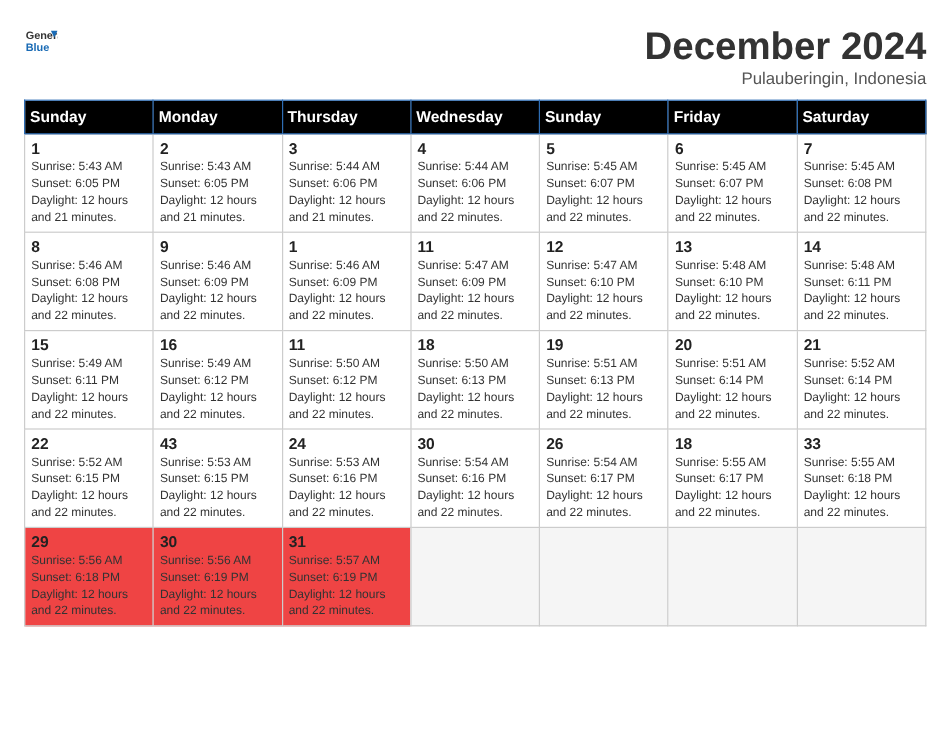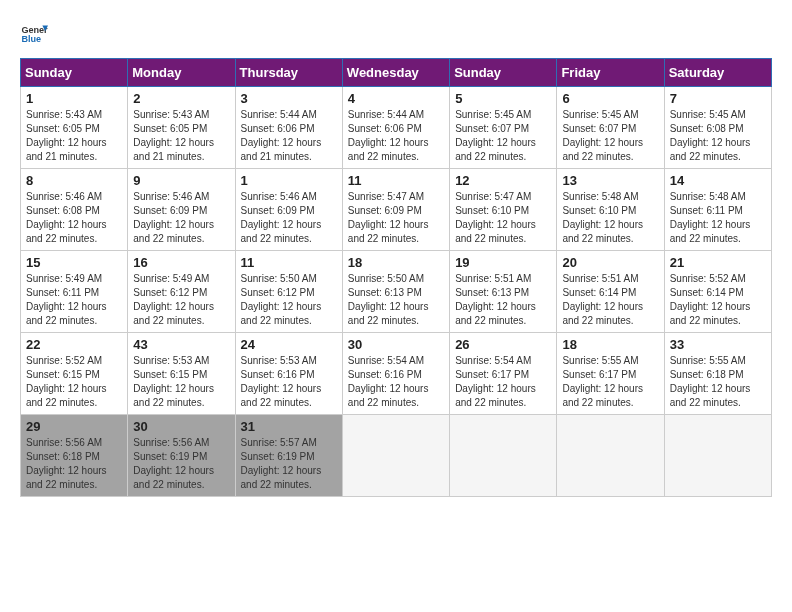--- a/index.html
+++ b/index.html
@@ -36,38 +36,38 @@
     .subtitle {
       font-size: 14px;
       color: #555;
     }
     .calendar {
       width: 100%;
       border-collapse: collapse;
       font-size: 11px;
     }
     .calendar thead th {
-      background: #701a75;
+      background: #000000;
       color: #fff;
       padding: 6px 4px;
       text-align: left;
       font-size: 13px;
       font-weight: bold;
       border: 1px solid #2e6db4;
     }
     .calendar tbody td {
       border: 1px solid #ccc;
       vertical-align: top;
       padding: 4px 5px;
       width: 107px;
       min-height: 80px;
       background: #fff;
     }
     .calendar tbody tr:last-child td {
-      background: #a3a3a3;
+      background: #ef4444;
     }
     .day-num {
       font-size: 13px;
       font-weight: bold;
       color: #222;
       display: block;
       margin-bottom: 2px;
     }
     .day-info {
       font-size: 10px;
@@ -81,20 +81,24 @@
 </head>
 <body>
 
 <div class="header">
   <div class="logo">
     <svg class="logo-icon" viewBox="0 0 40 40">
       <text x="2" y="18" font-size="13" font-weight="bold" fill="#333">General</text>
       <text x="2" y="32" font-size="13" font-weight="bold" fill="#1a6bb5">Blue</text>
       <polygon points="32,8 40,8 36,16" fill="#1a6bb5"></polygon>
     </svg>
+  </div>
+  <div class="title-block">
+    <div class="main-title">December 2024</div>
+    <div class="subtitle">Pulauberingin, Indonesia</div>
   </div>
 </div>
 
 <table class="calendar">
   <thead>
     <tr>
     <th>Sunday</th>
         <th>Monday</th>
         <th>Thursday</th>
         <th>Wednesday</th>

